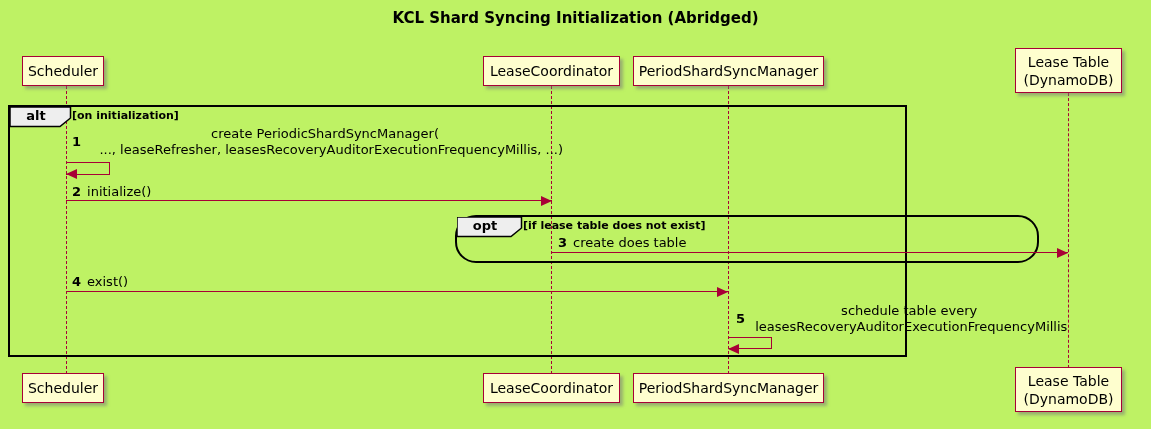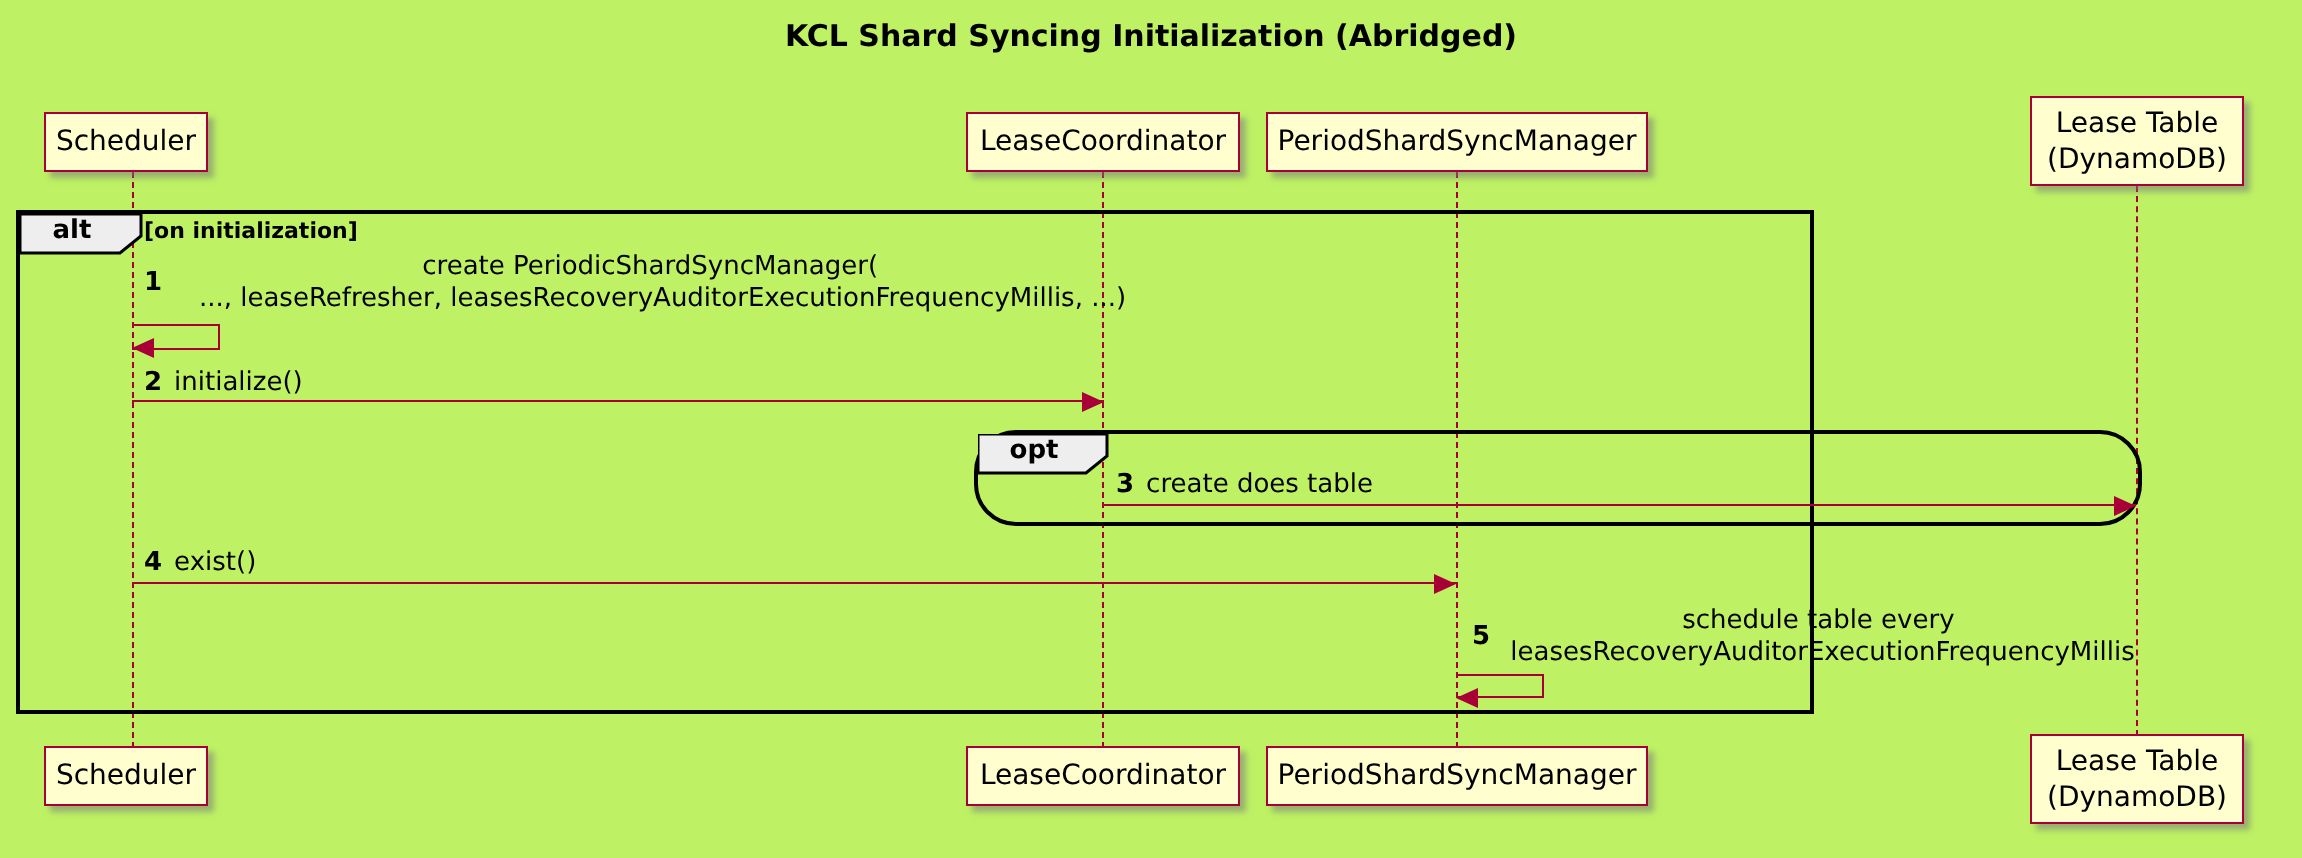--- a/index.html
+++ b/index.html
@@ -62,28 +62,29 @@
       <span class="pentagon-wrap">
         <svg class="pentagon-svg" width="62" height="21">
           <polygon points="0,0 60.5,0 60.5,11 50,19.5 0,19.5" fill="#EEEEEE" stroke="#000000" stroke-width="1.5"></polygon>
         </svg>
         <span class="pentagon-label" style="width:52px;">alt</span>
       </span>
       <span class="frame-condition">[on initialization]</span>
     </div>
   </div>
 
-  <div class="frame" style="left:487px;top:215px;width:584px;height:48px;border-radius:21px;">
+  <div class="frame" style="left:455px;top:215px;width:584px;height:48px;border-radius:21px;">
     <div class="frame-header">
       <span class="pentagon-wrap">
         <svg class="pentagon-svg" width="66" height="21">
           <polygon points="0,0 64.5,0 64.5,11 54,19.5 0,19.5" fill="#EEEEEE" stroke="#000000" stroke-width="1.5"></polygon>
         </svg>
         <span class="pentagon-label" style="width:56px;">opt</span>
       </span>
+      <span class="frame-condition">[if lease table does not exist]</span>
     </div>
   </div>
 
   <div class="message" style="left:72px;top:126px;">
     <span class="msg-num">1</span>
     <span class="msg-text">create PeriodicShardSyncManager(
    ..., leaseRefresher, leasesRecoveryAuditorExecutionFrequencyMillis, ...)</span>
   </div>
   <div class="self-loop" style="left:66px;top:162px;width:44px;height:13px;"></div>
   <div class="head-left" style="left:66px;top:169px;"></div>

